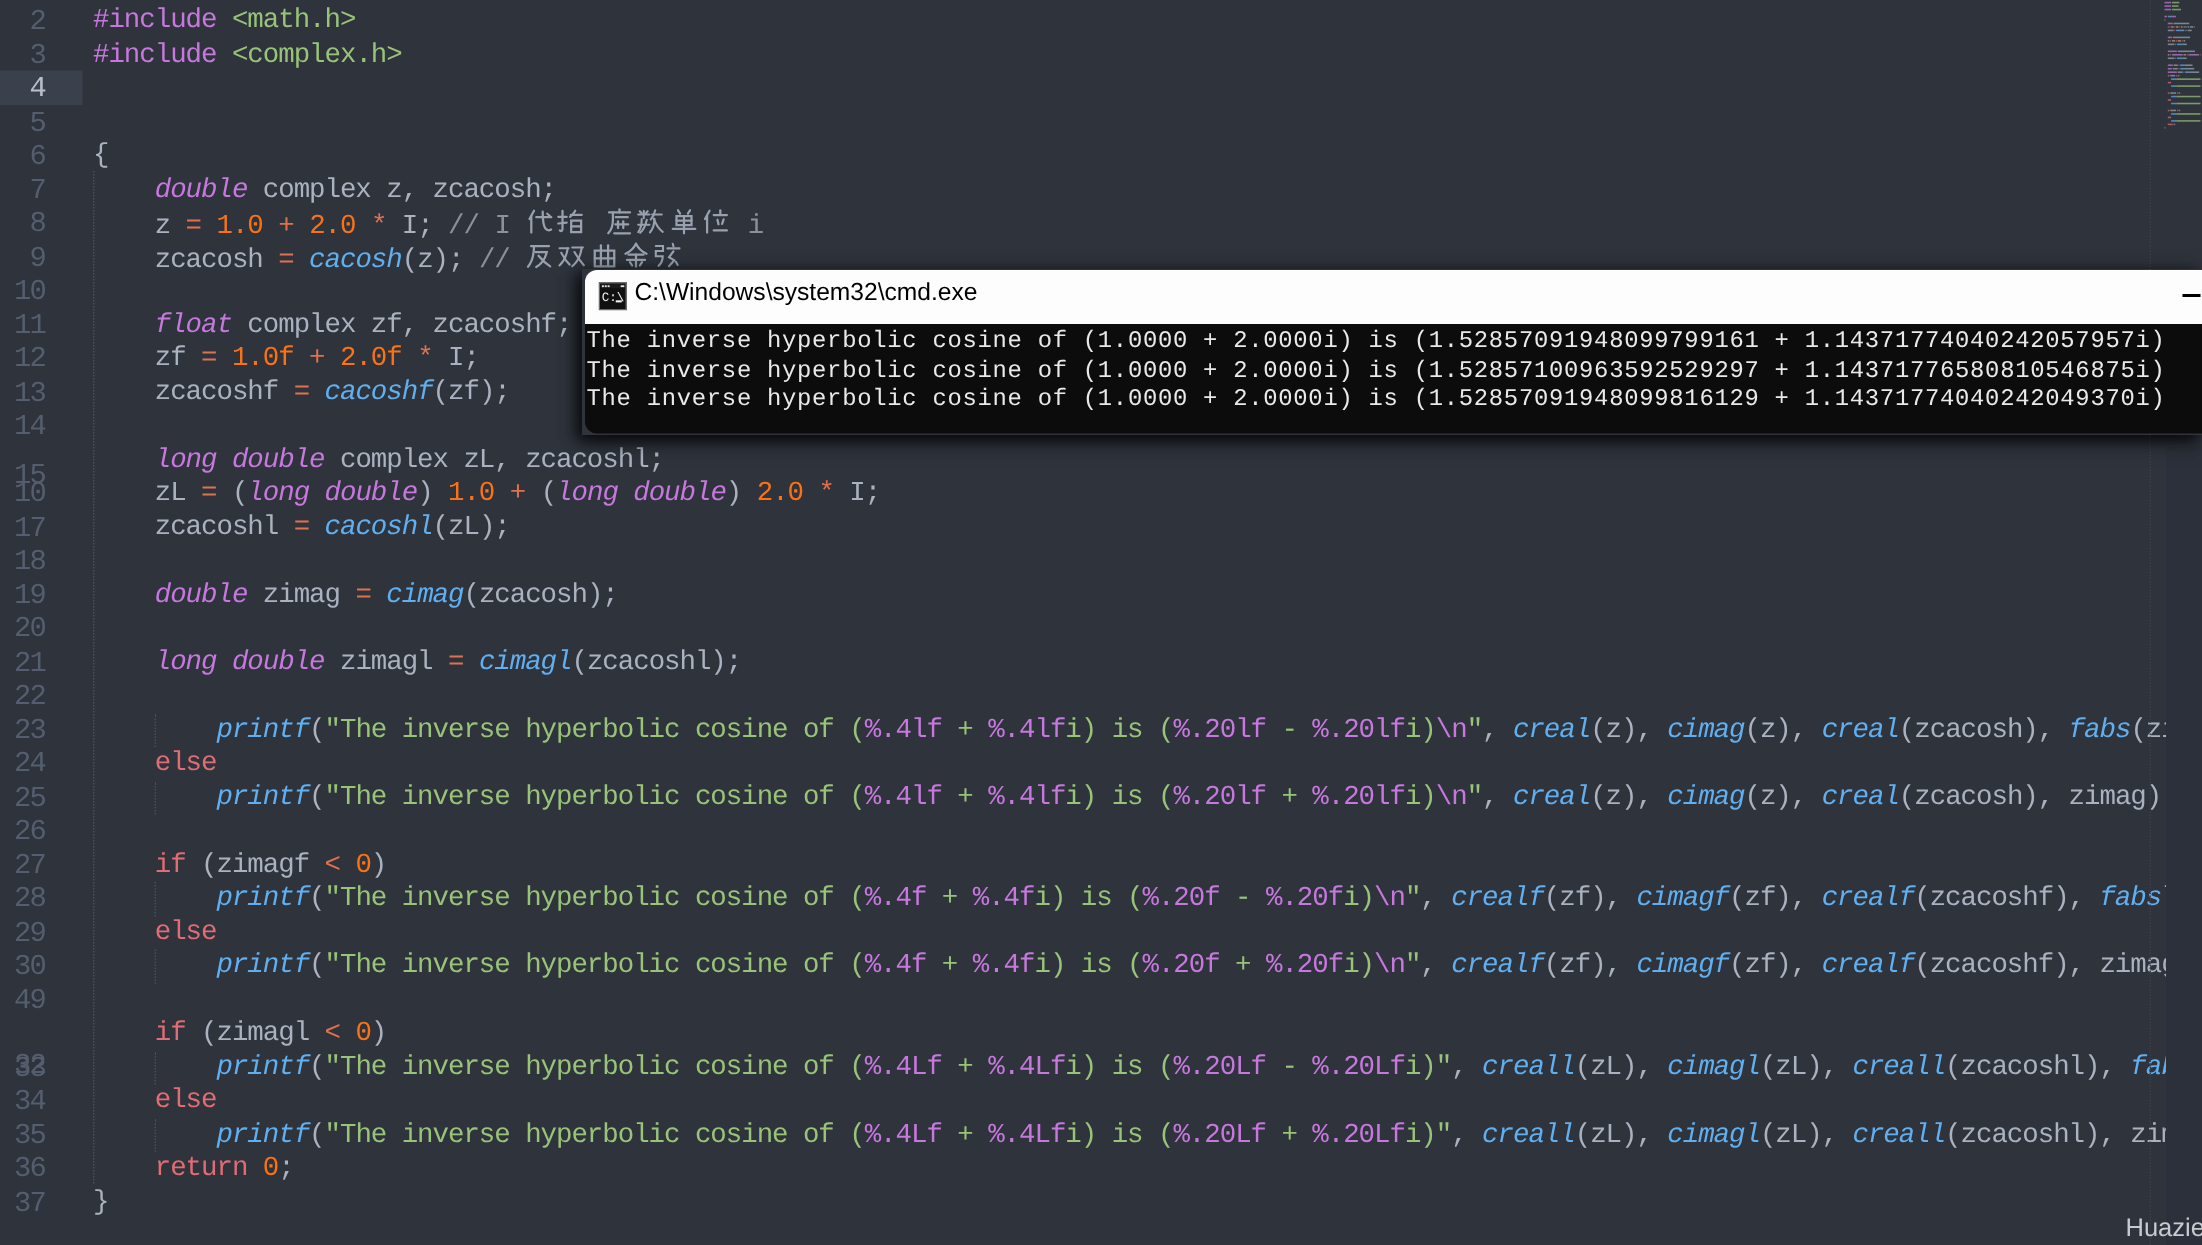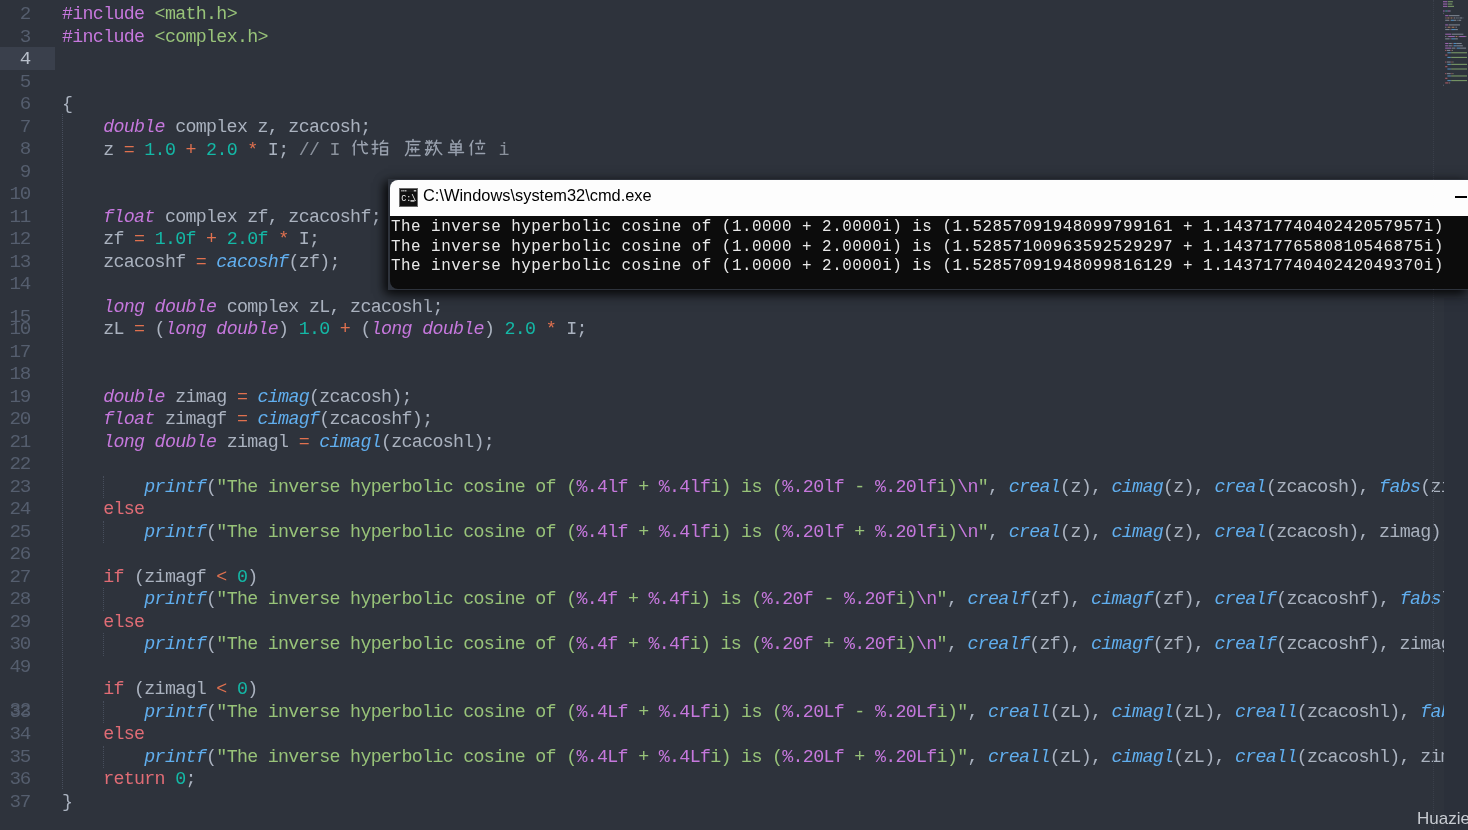--- a/index.html
+++ b/index.html
@@ -9,21 +9,21 @@
 .num{position:absolute;left:0;width:30px;height:22.5px;line-height:22.5px;text-align:right;
   font-size:19.2px;letter-spacing:-1.222px;color:#555e6e}
 .num.on{color:#b8bfcb}
 #gutterband{position:absolute;left:0;top:46.95px;width:55px;height:23px;background:#3a404c}
 i{font-style:normal}
 .k{color:#c678dd;font-style:italic}
 .d{color:#c678dd}
 .f{color:#61afef;font-style:italic}
 .m{color:#56b6c2}
 .s{color:#98c379}
-.n{color:#14b8a6}
+.n{color:#f97316}
 .o{color:#e06c75}
 .q{color:#e0714f}
 .c{color:#8a919c}
 .p{color:#c678dd}
 .cj{display:inline-block;width:21.282px;height:20px;vertical-align:-3px}
 .cj use{stroke:#99a1ae}
 #guide0{position:absolute;left:62px;top:114.25px;width:1px;height:675px;border-left:1px dotted #474e5c}
 .g4{position:absolute;left:103px;width:1px;height:22.5px;border-left:1px dotted #474e5c}
 #ruler{position:absolute;left:1433px;top:0;width:1px;height:830px;border-left:1px dotted #3a3f4a}
 #rband{position:absolute;left:1444px;top:298px;width:24px;height:532px;background:#2b303a}
@@ -184,30 +184,41 @@
         <use href="#c2"></use>
       </svg><i class="c"> </i><svg class="cj">
         <use href="#c3"></use>
       </svg><svg class="cj">
         <use href="#c4"></use>
       </svg><svg class="cj">
         <use href="#c5"></use>
       </svg><svg class="cj">
         <use href="#c6"></use>
       </svg><i class="c"> i</i></div>
+<div class="cl" style="top:160.95px">    zcacosh <i class="q">=</i> <i class="f">cacosh</i>(z); <i class="c">// </i><svg class="cj">
+        <use href="#c7"></use>
+      </svg><svg class="cj">
+        <use href="#c8"></use>
+      </svg><svg class="cj">
+        <use href="#c9"></use>
+      </svg><svg class="cj">
+        <use href="#c10"></use>
+      </svg><svg class="cj">
+        <use href="#c11"></use>
+      </svg></div>
 <div class="cl" style="top:183.45px"></div>
 <div class="cl" style="top:205.95px">    <i class="k">float</i> complex zf, zcacoshf;</div>
 <div class="cl" style="top:228.45px">    zf <i class="q">=</i> <i class="n">1.0f</i> <i class="q">+</i> <i class="n">2.0f</i> <i class="q">*</i> I;</div>
 <div class="cl" style="top:250.95px">    zcacoshf <i class="q">=</i> <i class="f">cacoshf</i>(zf);</div>
 <div class="cl" style="top:273.45px"></div>
 <div class="cl" style="top:295.95px">    <i class="k">long double</i> complex zL, zcacoshl;</div>
 <div class="cl" style="top:318.45px">    zL <i class="q">=</i> (<i class="k">long double</i>) <i class="n">1.0</i> <i class="q">+</i> (<i class="k">long double</i>) <i class="n">2.0</i> <i class="q">*</i> I;</div>
+<div class="cl" style="top:340.95px">    zcacoshl <i class="q">=</i> <i class="f">cacoshl</i>(zL);</div>
 <div class="cl" style="top:363.45px"></div>
 <div class="cl" style="top:385.95px">    <i class="k">double</i> zimag <i class="q">=</i> <i class="f">cimag</i>(zcacosh);</div>
-<div class="cl" style="top:408.45px">    <i class="k">float</i> zimagf <i class="q">=</i> <i class="f">cimagf</i>(zcacoshf);</div>
 <div class="cl" style="top:430.95px">    <i class="k">long double</i> zimagl <i class="q">=</i> <i class="f">cimagl</i>(zcacoshl);</div>
 <div class="cl" style="top:475.95px">        <i class="f">printf</i>(<i class="s">"The inverse hyperbolic cosine of (</i><i class="p">%.4lf</i><i class="s"> + </i><i class="p">%.4lf</i><i class="s">i) is (</i><i class="p">%.20lf</i><i class="s"> - </i><i class="p">%.20lf</i><i class="s">i)</i><i class="p">\n</i><i class="s">"</i>, <i class="f">creal</i>(z), <i class="f">cimag</i>(z), <i class="f">creal</i>(zcacosh), <i class="f">fabs</i>(zimag));</div>
 <div class="cl" style="top:498.45px">    <i class="o">else</i></div>
 <div class="cl" style="top:520.95px">        <i class="f">printf</i>(<i class="s">"The inverse hyperbolic cosine of (</i><i class="p">%.4lf</i><i class="s"> + </i><i class="p">%.4lf</i><i class="s">i) is (</i><i class="p">%.20lf</i><i class="s"> + </i><i class="p">%.20lf</i><i class="s">i)</i><i class="p">\n</i><i class="s">"</i>, <i class="f">creal</i>(z), <i class="f">cimag</i>(z), <i class="f">creal</i>(zcacosh), zimag);</div>
 <div class="cl" style="top:543.45px"></div>
 <div class="cl" style="top:565.95px">    <i class="o">if</i> (zimagf <i class="q">&lt;</i> <i class="n">0</i>)</div>
 <div class="cl" style="top:588.45px">        <i class="f">printf</i>(<i class="s">"The inverse hyperbolic cosine of (</i><i class="p">%.4f</i><i class="s"> + </i><i class="p">%.4f</i><i class="s">i) is (</i><i class="p">%.20f</i><i class="s"> - </i><i class="p">%.20f</i><i class="s">i)</i><i class="p">\n</i><i class="s">"</i>, <i class="f">crealf</i>(zf), <i class="f">cimagf</i>(zf), <i class="f">crealf</i>(zcacoshf), <i class="f">fabs</i>l(zimagf));</div>
 <div class="cl" style="top:610.95px">    <i class="o">else</i></div>
 <div class="cl" style="top:633.45px">        <i class="f">printf</i>(<i class="s">"The inverse hyperbolic cosine of (</i><i class="p">%.4f</i><i class="s"> + </i><i class="p">%.4f</i><i class="s">i) is (</i><i class="p">%.20f</i><i class="s"> + </i><i class="p">%.20f</i><i class="s">i)</i><i class="p">\n</i><i class="s">"</i>, <i class="f">crealf</i>(zf), <i class="f">cimagf</i>(zf), <i class="f">crealf</i>(zcacoshf), zimagf);</div>
 <div class="cl" style="top:655.95px"></div>

